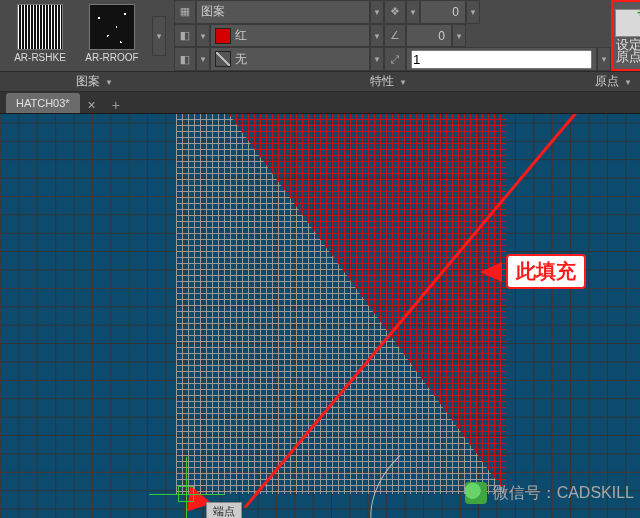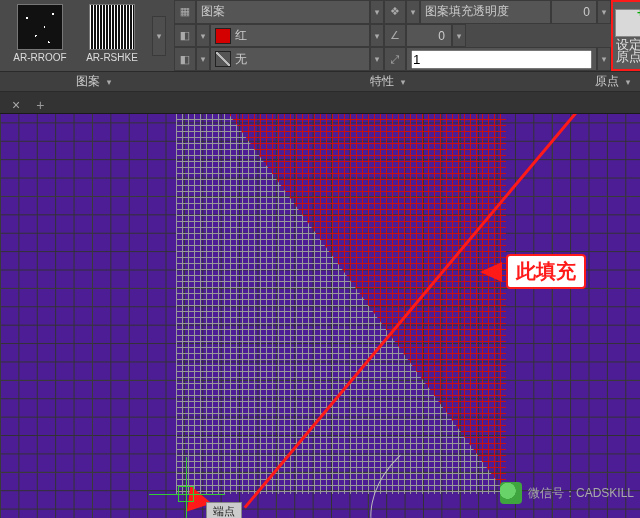--- a/index.html
+++ b/index.html
@@ -38,21 +38,21 @@
   .panel-row .dd { color:#aaa; }
 
   
   .tabs { height:22px; background:#333; display:flex; align-items:flex-end; padding-left:6px; gap:2px; border-bottom:1px solid #1a1a1a; }
   .tab { height:20px; padding:0 10px; background:#5a5a5a; color:#e0e0e0; font-size:11px; display:flex; align-items:center; border-radius:3px 3px 0 0; }
   .tab.active { background:#6b6b6b; }
   .tab-x { color:#aaa; padding:0 6px; font-size:14px; }
   .tab-plus { color:#9a9a9a; padding:0 8px; font-size:14px; }
 
   
-  .canvas { position:absolute; left:0; top:114px; right:0; bottom:0; background:#4c1d95; overflow:hidden; }
+  .canvas { position:absolute; left:0; top:114px; right:0; bottom:0; background:#0c4a6e; overflow:hidden; }
   .grid { position:absolute; inset:0;
     background-image:
       linear-gradient(#3a3a3a 1px, transparent 1px),
       linear-gradient(90deg,#3a3a3a 1px, transparent 1px),
       linear-gradient(#323232 1px, transparent 1px),
       linear-gradient(90deg,#323232 1px, transparent 1px);
     background-size: 92px 92px, 92px 92px, 18.4px 18.4px, 18.4px 18.4px;
     background-position: 0 -10px, 0 0, 0 -10px, 0 0;
   }
 
@@ -79,67 +79,66 @@
   .callout .txt { background:#fff; border:2px solid #ff1a1a; color:#ff1a1a; font-weight:bold; font-size:20px; padding:2px 8px; border-radius:4px; white-space:nowrap; }
   .callout .ah { width:0; height:0; border-top:10px solid transparent; border-bottom:10px solid transparent; border-right:22px solid #ff1a1a; }
 
   .origin-marker { position:absolute; left:178px; top:486px; width:16px; height:16px; border:1px solid #3c3; }
   .origin-marker::before, .origin-marker::after { content:""; position:absolute; background:#3c3; }
   .origin-marker::before { left:50%; top:-30px; width:1px; height:76px; }
   .origin-marker::after  { top:50%; left:-30px; height:1px; width:76px; }
 
   .tooltip { position:absolute; left:206px; top:498px; background:#ccc; color:#222; font-size:11px; padding:1px 6px; border:1px solid #888; }
 
-  .watermark-block { position:absolute; right:6px; bottom:14px; text-align:right; color:#a9a9a9; font-size:12px; line-height:16px; }
+  .watermark-block { position:absolute; right:6px; bottom:14px; text-align:right; color:#a9a9a9; font-size:16px; line-height:16px; }
   .watermark-block .wx { display:flex; align-items:center; justify-content:flex-end; gap:6px; }
   .wx-icon { width:22px; height:22px; border-radius:4px; background:radial-gradient(circle at 35% 40%, #68d368 40%, #3fa53f 42%); display:inline-block; }
 
   .ribbon .props2 { display:flex; flex-direction:column; flex:1; }
   .proprow { display:flex; height:24px; }
   .pcell { display:flex; align-items:center; border:1px solid #3a3a3a; background:#4e4e4e; padding:0 4px; gap:4px; }
   .pcell.v { background:#555; }
   .plabel { flex:1; }
   .pnum { width:46px; justify-content:flex-end; padding-right:6px; }
   .pdd { width:14px; justify-content:center; color:#aaa; font-size:9px; }
   .props-left { width:210px; display:flex; flex-direction:column; }
 </style>
 </head>
 <body>
 
 <div class="ribbon">
 
   <div class="pattern-swatches">
     <div class="swatch">
+      <div class="thumb rshke"></div>
+      <div class="lbl">AR-RSHKE</div>
+    </div>
+    <div class="swatch">
       <div class="thumb rroof"></div>
       <div class="lbl">AR-RROOF</div>
-    </div>
-    <div class="swatch">
-      <div class="thumb rshke"></div>
-      <div class="lbl">AR-RSHKE</div>
     </div>
     <div class="pcell pdd" style="align-self:center;height:40px">▾</div>
   </div>
 
   <div class="props2">
 
     <div class="proprow">
       <div class="props-left" style="flex-direction:row">
         <div class="pcell" style="width:22px">
             <span class="ico16">▦</span>
           </div>
         <div class="pcell v plabel">
             <span>图案</span>
           </div>
         <div class="pcell pdd">▾</div>
       </div>
       <div class="pcell" style="width:22px">
           <span class="ico16">❖</span>
         </div>
       <div class="pcell pdd">▾</div>
-      <div class="pcell v plabel">图案填充透明度</div>
       <div class="pcell v pnum">
           <span>0</span>
         </div>
       <div class="pcell pdd">▾</div>
     </div>
 
     <div class="proprow">
       <div class="props-left" style="flex-direction:row">
         <div class="pcell" style="width:22px">
             <span class="ico16">◧</span>
@@ -198,20 +197,23 @@
     <span>特性</span>
       <span class="dd">▾</span>
   </div>
   <div class="seg" style="width:52px">
     <span>原点</span>
       <span class="dd">▾</span>
   </div>
 </div>
 
 <div class="tabs">
+  <div class="tab active">
+    <span>HATCH03*</span>
+  </div>
   <div class="tab-x">×</div>
   <div class="tab-plus">+</div>
 </div>
 
 <div class="canvas">
   <div class="grid"></div>
 
   <div class="hatch-rect">
     <div class="hatch-base"></div>
     <div class="hatch-red"></div>

